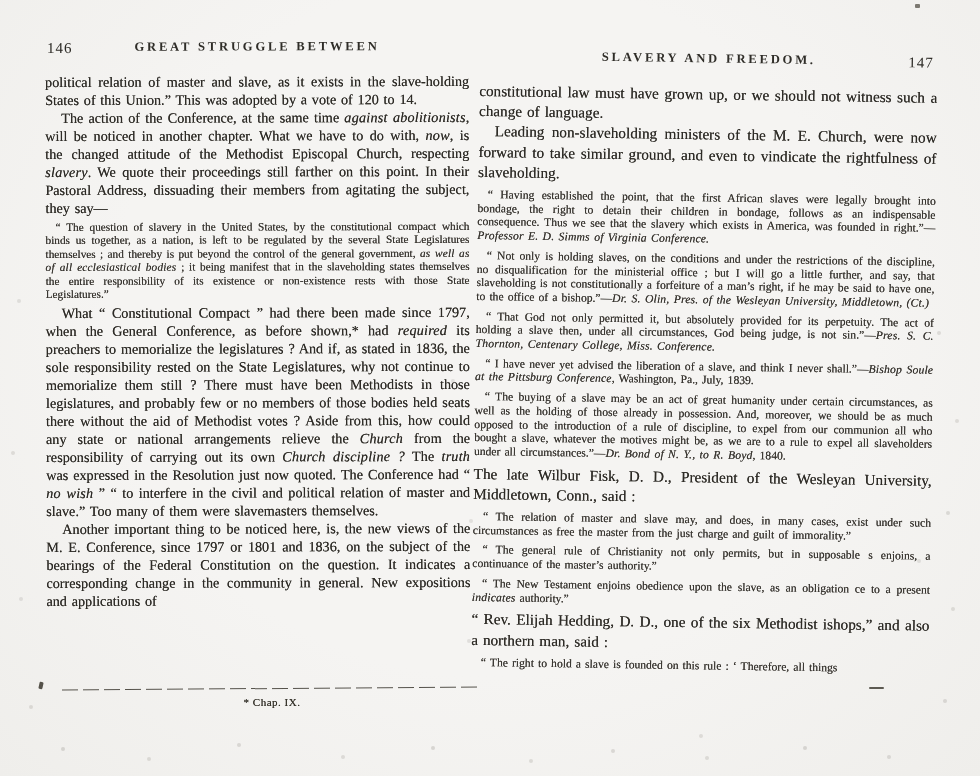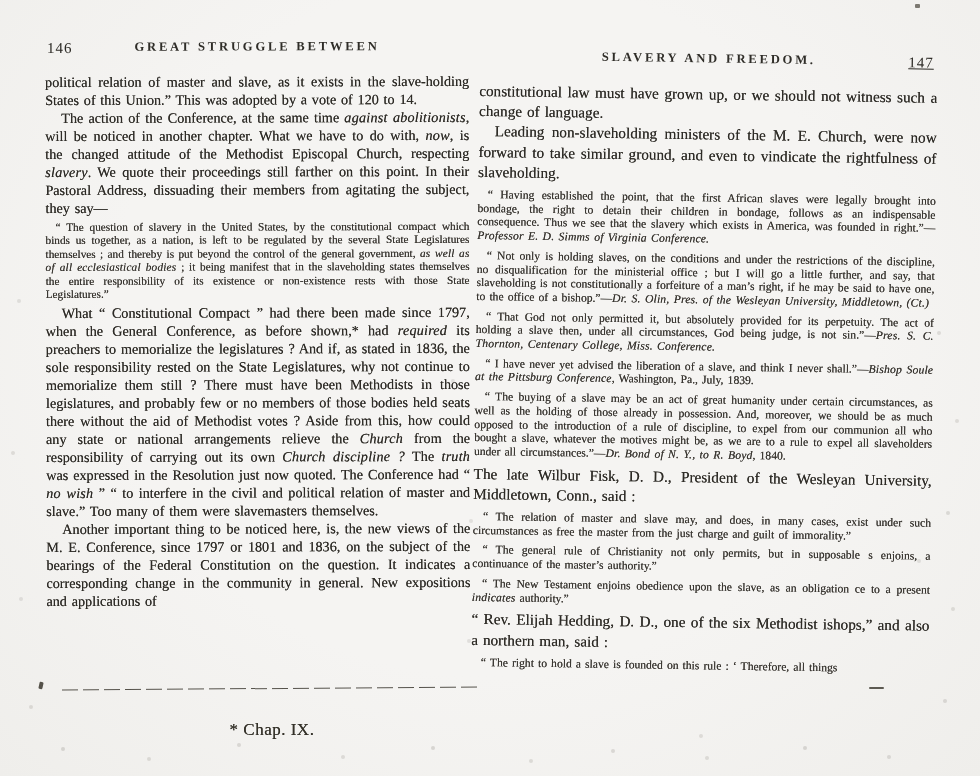--- a/index.html
+++ b/index.html
@@ -9,36 +9,36 @@
     background:radial-gradient(ellipse at 50% 42%, #f5f4f2 55%, #efeeeb 100%);
     font-family:"Liberation Serif","DejaVu Serif",serif;
     color:#2d2b26;
   }
   .pg{position:absolute;text-align:justify;}
   .pg-left{left:45px;top:40px;width:424px;transform:rotate(-0.15deg);transform-origin:top left;}
   .pg-right{left:480px;top:48px;width:458px;transform:rotate(0.85deg);transform-origin:top left;}
   .pg-header{position:relative;height:20px;margin-bottom:13px;}
   .pg-num{position:absolute;top:0;font-size:15px;letter-spacing:1px;color:#2b2924;}
   .pg-left .pg-num{left:2px;}
-  .pg-right .pg-num{right:4px;text-decoration:underline;}
+  .pg-right .pg-num{right:4px;}
   .run-head{display:block;text-align:center;font-size:12.6px;font-weight:600;
     letter-spacing:2.8px;color:#2f2d28;white-space:nowrap;}
   .pg p{margin:0;text-shadow:0 0 .35px rgba(43,40,35,.85);word-spacing:1.2px;}
   .pg p.indent{text-indent:16px;}
   .pg-left p.body{font-size:14.2px;line-height:18px;}
   .pg-left p.quote{font-size:11.3px;line-height:13.4px;margin:4px 0 3px;color:#393631;text-indent:10px;}
   .pg-right p.body{font-size:15.2px;line-height:20.2px;}
   .pg-right p.quote{font-size:11.6px;line-height:13.7px;margin:6px 0 5px;color:#393631;text-indent:9px;}
   .pg-right p.quote.indent,.pg-left p.quote.indent{text-indent:10px;}
   i{letter-spacing:.2px;}
   .footnote-rule{position:absolute;left:62px;top:688px;width:420px;height:1px;
     background:repeating-linear-gradient(90deg,#55524b 0 16px,rgba(85,82,75,0) 16px 21px);
     transform:rotate(-0.4deg);}
   .footnote{position:absolute;left:62px;top:696px;width:420px;text-align:center;
-    font-size:17px;color:#343128;letter-spacing:.5px;text-shadow:0 0 .3px rgba(43,40,35,.8);margin-top:24px;}
+    font-size:11px;color:#343128;letter-spacing:.5px;text-shadow:0 0 .3px rgba(43,40,35,.8);}
   .artifact{position:absolute;background:#6a675f;}
   .art-corner{left:915px;top:4px;width:5px;height:4px;border-radius:1px;background:#7c7971;}
   .art-sig{left:39px;top:682px;width:4px;height:7px;border-radius:1px;background:#55524a;transform:rotate(12deg);}
   .art-dash{left:869px;top:687px;width:15px;height:2px;border-radius:1px;background:#5d5a52;}
   .speckles{position:absolute;left:0;top:0;width:2px;height:2px;border-radius:50%;
     box-shadow:
       62px 748px 0 1px rgba(150,147,139,.30), 148px 758px 0 1px rgba(150,147,139,.26),
       238px 744px 0 1px rgba(150,147,139,.28), 342px 756px 0 1px rgba(150,147,139,.25),
       432px 747px 0 1px rgba(150,147,139,.30), 530px 760px 0 1px rgba(150,147,139,.26),
       612px 750px 0 1px rgba(150,147,139,.28), 706px 757px 0 1px rgba(150,147,139,.25),

